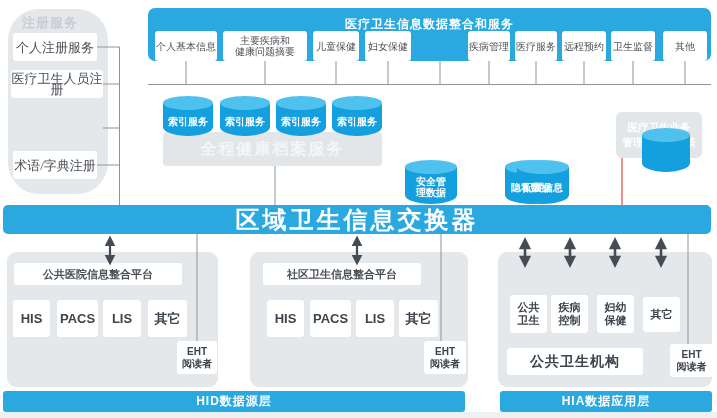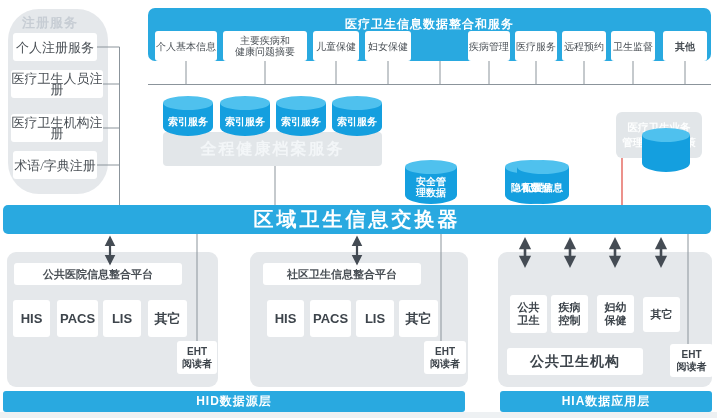--- a/index.html
+++ b/index.html
@@ -22,21 +22,21 @@
   .cyl::before{content:"";position:absolute;top:-7px;left:0;width:100%;height:14px;
                background:#4fc1ee;border-radius:50%;}
   .cyl-label{position:relative;z-index:2;display:flex;align-items:center;justify-content:center;
              width:100%;height:100%;color:#fff;font-weight:bold;font-size:10px;line-height:11px;
              text-align:center;padding-top:3px;box-sizing:border-box;}
   .ehr-panel{background:#e2e6e9;border-radius:4px;}
   .ehr-label{color:#f3f6f8;font-weight:bold;font-size:16px;letter-spacing:2px;text-align:center;line-height:34px;}
   .decision{background:#e2e6e9;border-radius:6px;color:#fdfefe;font-weight:bold;font-size:10.5px;
             line-height:15px;display:flex;align-items:center;justify-content:center;text-align:center;}
   
-  .exchange{border-radius:5px;color:#fff;font-weight:bold;font-size:20px;letter-spacing:3px;
+  .exchange{border-radius:5px;color:#fff;font-weight:bold;font-size:24px;letter-spacing:3px;
             display:flex;align-items:center;justify-content:center;}
   
   .p-title{font-size:11px;font-weight:bold;color:#4a5056;}
   .sys-box{font-size:13px;font-weight:bold;color:#3d444b;}
   .dom-box{font-size:11px;font-weight:bold;color:#3d444b;line-height:13px;}
   .org-box{font-size:14px;font-weight:bold;color:#3d444b;letter-spacing:1px;}
   .eht-box{font-size:10px;font-weight:bold;color:#3d444b;line-height:12px;}
   .layer-bar{border-radius:3px;color:#fff;font-weight:bold;font-size:12px;letter-spacing:1px;
              display:flex;align-items:center;justify-content:center;}
   .bottom-strip{background:#eef1f3;}
@@ -45,36 +45,35 @@
 </head>
 <body>
 
 <div id="screen">
 
   <div class="abs panel-gray" style="left:8px;top:9px;width:100px;height:185px;border-radius:31px;">
     <div class="abs reg-title" style="left:14px;top:5px;">注册服务</div>
   </div>
   <div class="abs box-white reg-item" style="left:13px;top:33px;width:84px;height:28px;">个人注册服务</div>
   <div class="abs box-white reg-item" style="left:11px;top:70px;width:92px;height:28px;">医疗卫生人员注册</div>
-  <div class="abs box-white reg-item" style="left:11px;top:114px;width:92px;height:28px;">医疗卫生机构注册</div>
   <div class="abs box-white reg-item" style="left:13px;top:151px;width:84px;height:28px;">术语/字典注册</div>
 
   <div class="abs blue" style="left:148px;top:8px;width:563px;height:53px;border-radius:7px;">
     <div class="abs int-title" style="left:0;top:8px;width:100%;">医疗卫生信息数据整合和服务</div>
   </div>
   <div class="abs box-white int-box" style="left:155px;top:31px;width:62px;height:30px;">个人基本信息</div>
   <div class="abs box-white int-box pre" style="left:223px;top:31px;width:84px;height:30px;">主要疾病和
 健康问题摘要</div>
   <div class="abs box-white int-box" style="left:313px;top:31px;width:46px;height:30px;">儿童保健</div>
   <div class="abs box-white int-box" style="left:365px;top:31px;width:46px;height:30px;">妇女保健</div>
   <div class="abs box-white int-box" style="left:468px;top:31px;width:42px;height:30px;">疾病管理</div>
   <div class="abs box-white int-box" style="left:515px;top:31px;width:42px;height:30px;">医疗服务</div>
   <div class="abs box-white int-box" style="left:562px;top:31px;width:44px;height:30px;">远程预约</div>
   <div class="abs box-white int-box" style="left:611px;top:31px;width:44px;height:30px;">卫生监督</div>
-  <div class="abs box-white int-box" style="left:663px;top:31px;width:44px;height:30px;font-weight:bold;">其他</div>
+  <div class="abs box-white int-box" style="left:663px;top:31px;width:44px;height:30px;">其他</div>
 
   <div class="abs ehr-panel" style="left:163px;top:132px;width:219px;height:34px;">
     <div class="ehr-label">全程健康档案服务</div>
   </div>
   <div class="cyl" style="left:163px;top:103px;width:50px;height:33px;">
     <span class="cyl-label">索引服务</span>
     </div>
   <div class="cyl" style="left:220px;top:103px;width:50px;height:33px;">
     <span class="cyl-label">索引服务</span>
     </div>

